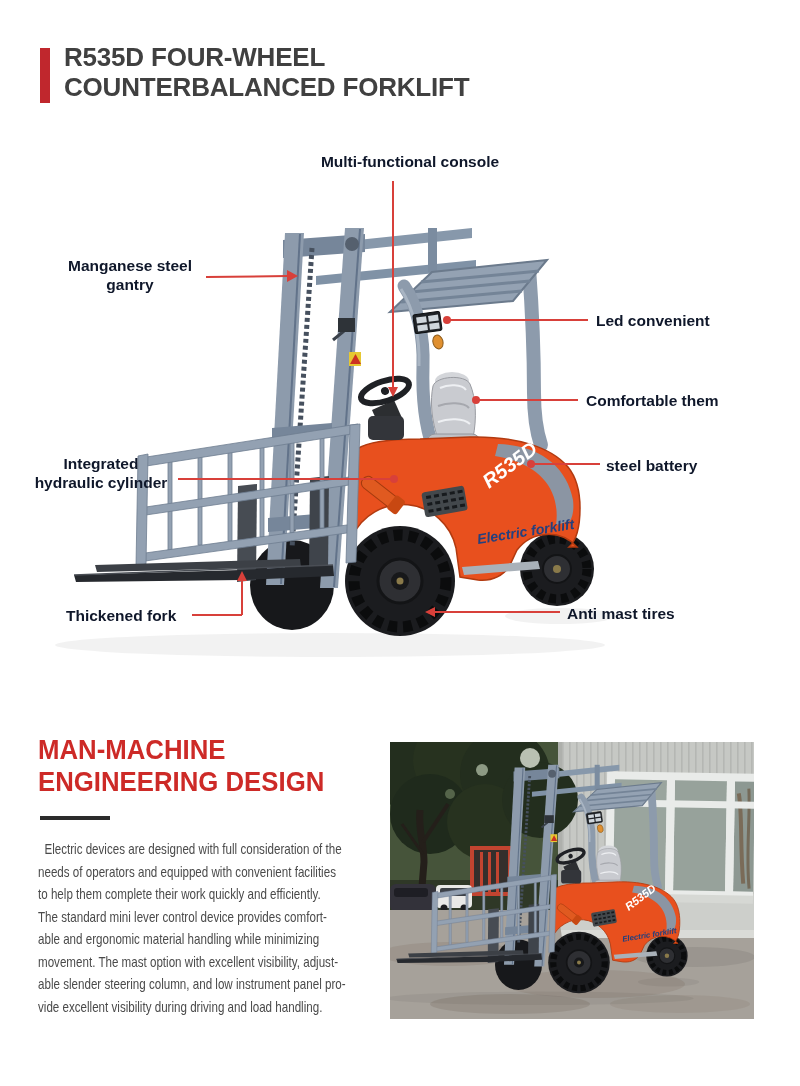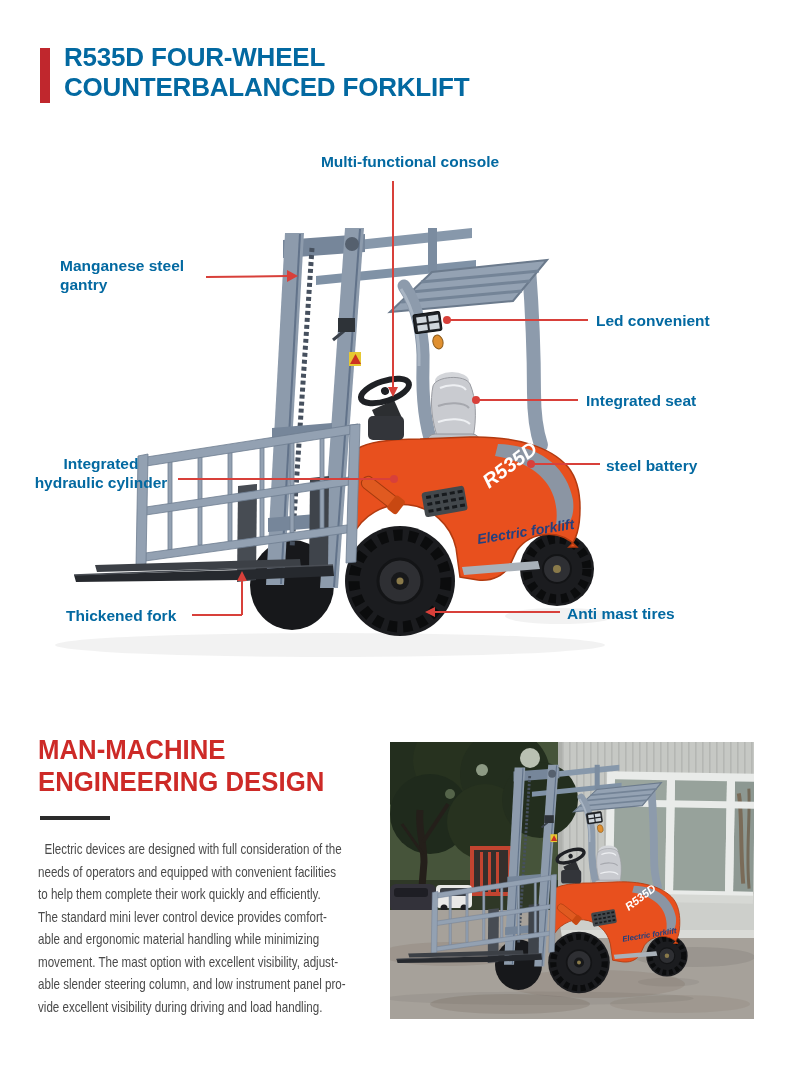--- a/index.html
+++ b/index.html
@@ -1,27 +1,27 @@
 <!DOCTYPE html>
 <html><head>
 <meta charset="utf-8">
 <style>
   html,body{margin:0;padding:0;background:#ffffff;}
   .page{position:relative;width:800px;height:1086px;background:#ffffff;overflow:hidden;
         font-family:"Liberation Sans",sans-serif;}
   
   .accent-bar{position:absolute;left:40px;top:48px;width:10px;height:55px;background:#c0272d;}
   .title{position:absolute;left:64px;top:42px;font-size:26px;line-height:30px;font-weight:bold;
-         color:#0369a1;letter-spacing:-0.2px;white-space:nowrap;}
+         color:#404040;letter-spacing:-0.2px;white-space:nowrap;}
   
   .figure{position:absolute;left:0;top:148px;width:800px;height:544px;}
   .figure-svg{position:absolute;left:0;top:0;width:800px;height:544px;}
-  .callout-label{position:absolute;font-size:15.5px;font-weight:bold;color:#0369a1;line-height:19px;}
+  .callout-label{position:absolute;font-size:15.5px;font-weight:bold;color:#0f172a;line-height:19px;}
   .lab-console{left:300px;top:4px;width:220px;text-align:center;}
-  .lab-gantry{left:60px;top:108px;width:140px;text-align:left;}
+  .lab-gantry{left:60px;top:108px;width:140px;text-align:center;}
   .lab-headlight{left:596px;top:163px;white-space:nowrap;}
   .lab-seat{left:586px;top:243px;white-space:nowrap;}
   .lab-cylinder{left:30px;top:306px;width:142px;text-align:center;}
   .lab-battery{left:606px;top:308px;white-space:nowrap;}
   .lab-fork{left:66px;top:458px;white-space:nowrap;text-align:right;}
   .lab-tires{left:567px;top:456px;white-space:nowrap;}
   
   .mm-heading{position:absolute;left:38px;top:734px;font-size:28px;line-height:32px;font-weight:bold;
               color:#cd2a27;transform:scaleX(0.92);transform-origin:0 0;white-space:nowrap;}
   .mm-rule{position:absolute;left:40px;top:816px;width:70px;height:4px;background:#2b2b2b;}
@@ -199,21 +199,21 @@
           <circle cx="531" cy="316" r="4"></circle>
           <polygon points="237,433 247,433 242,423"></polygon>
           <polygon points="435,459 435,469 425,464"></polygon>
         </g>
       </g>
     </svg>
 
     <div class="callout-label lab-console">Multi-functional console</div>
     <div class="callout-label lab-gantry">Manganese steel gantry</div>
     <div class="callout-label lab-headlight">Led convenient</div>
-    <div class="callout-label lab-seat">Integrated seat</div>
+    <div class="callout-label lab-seat">Comfortable them</div>
     <div class="callout-label lab-cylinder">Integrated hydraulic cylinder</div>
     <div class="callout-label lab-battery">steel battery</div>
     <div class="callout-label lab-fork">Thickened fork</div>
     <div class="callout-label lab-tires">Anti mast tires</div>
   </div>
 
   <div class="mm-heading">
     <div>MAN-MACHINE</div>
     <div>ENGINEERING DESIGN</div>
   </div>

